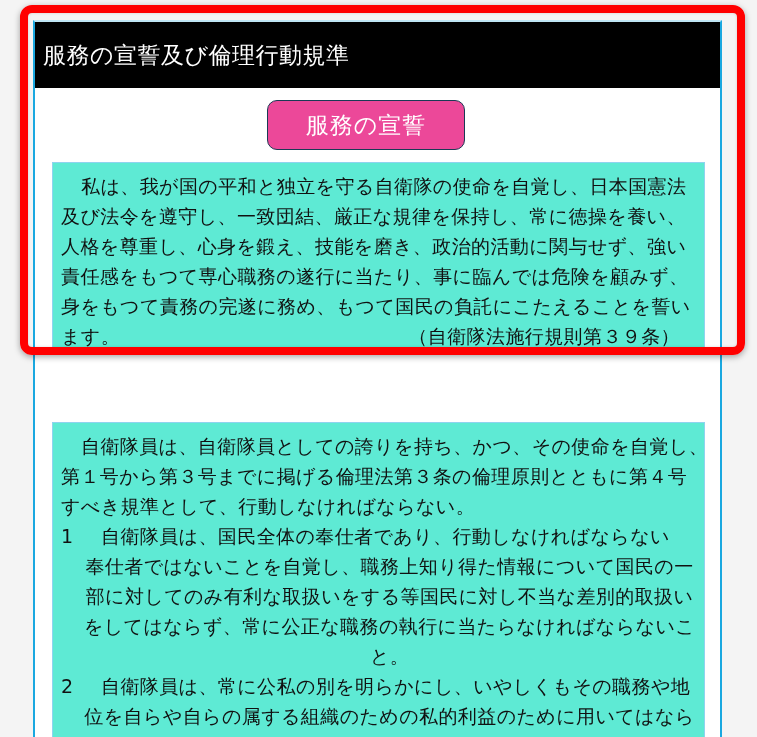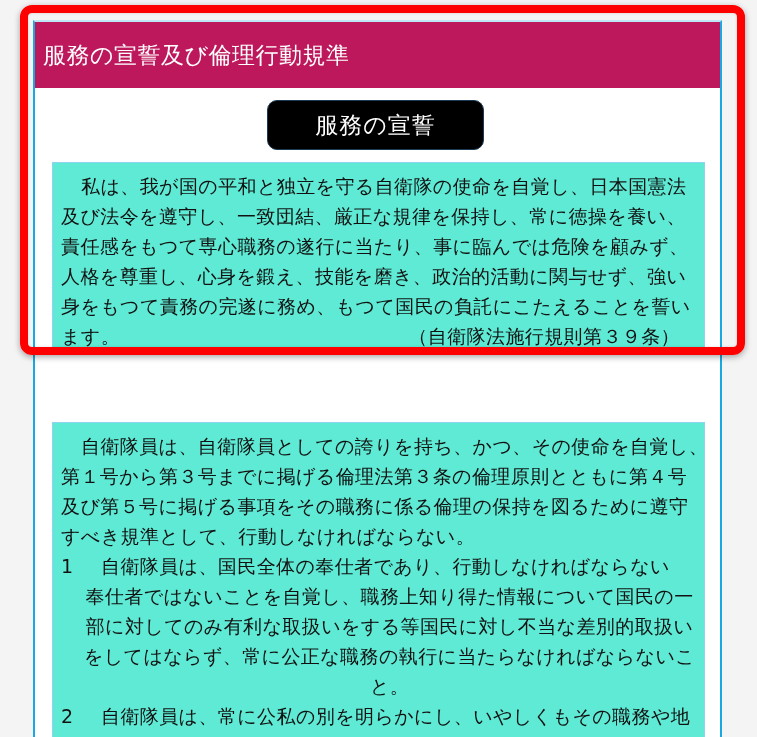--- a/index.html
+++ b/index.html
@@ -12,30 +12,30 @@
     }
     .page {
       position: absolute; left: 33px; top: 20px; width: 689px; height: 740px;
       background: #ffffff;
       border-left: 2px solid #1aa8e0; border-right: 2px solid #1aa8e0;
       border-top: 2px solid #bfe6f5;
       box-sizing: border-box;
     }
     .header-bar {
       position: absolute; left: 0; top: 0; width: 100%; height: 66px;
-      background: #be185d;
+      background: #000000;
       display: flex; align-items: center;
       box-sizing: border-box; padding-left: 8px;
     }
     .header-title {
       color: #ffffff; font-size: 23px; letter-spacing: 0.5px;
     }
     .pill {
-      position: absolute; left: 232px; width: 217px; height: 50px;
-      background: #000000; border: 1.5px solid #1b3a55; border-radius: 10px;
+      position: absolute; left: 232px; width: 198px; height: 50px;
+      background: #ec4899; border: 1.5px solid #1b3a55; border-radius: 10px;
       box-sizing: border-box;
       display: flex; align-items: center; justify-content: center;
       color: #ffffff; font-size: 23px; letter-spacing: 1px;
     }
     .pill.p1 { top: 78px; }
     .pill.p2 { top: 338px; }
     .textbox {
       position: absolute; left: 17px; width: 653px;
       border: 1.5px solid #8fd3ef; box-sizing: border-box;
       background: #5eead4;
@@ -66,34 +66,33 @@
     <span class="header-title">服務の宣誓及び倫理行動規準</span>
   </div>
 
   <div class="pill p1">
     <span>服務の宣誓</span>
   </div>
 
   <div class="textbox t1">
     <span class="line indent">私は、我が国の平和と独立を守る自衛隊の使命を自覚し、日本国憲法</span>
     <span class="line">及び法令を遵守し、一致団結、厳正な規律を保持し、常に徳操を養い、</span>
+    <span class="line">人格を尊重し、心身を鍛え、技能を磨き、政治的活動に関与せず、強い</span>
     <span class="line">責任感をもつて専心職務の遂行に当たり、事に臨んでは危険を顧みず、</span>
-    <span class="line">人格を尊重し、心身を鍛え、技能を磨き、政治的活動に関与せず、強い</span>
     <span class="line">身をもつて責務の完遂に務め、もつて国民の負託にこたえることを誓い</span>
     <span class="citation-line">
       <span>ます。</span>
       <span class="citation">（自衛隊法施行規則第３９条）</span>
     </span>
   </div>
 
 
   <div class="textbox t2">
     <span class="line indent">自衛隊員は、自衛隊員としての誇りを持ち、かつ、その使命を自覚し、</span>
     <span class="line">第１号から第３号までに掲げる倫理法第３条の倫理原則とともに第４号</span>
-    <span class="line">及び第５号に掲げる事項をその職務に係る倫理の保持を図るために遵守</span>
     <span class="line">すべき規準として、行動しなければならない。</span>
 
     <div class="item">
       <span class="line"><span class="item-num">1</span><span>自衛隊員は、国民全体の奉仕者であり、行動しなければならない</span></span>
       <span class="line item-cont">奉仕者ではないことを自覚し、職務上知り得た情報について国民の一</span>
       <span class="line item-cont">部に対してのみ有利な取扱いをする等国民に対し不当な差別的取扱い</span>
       <span class="line item-cont">をしてはならず、常に公正な職務の執行に当たらなければならないこ</span>
       <span class="line item-cont">と。</span>
     </div>
 

